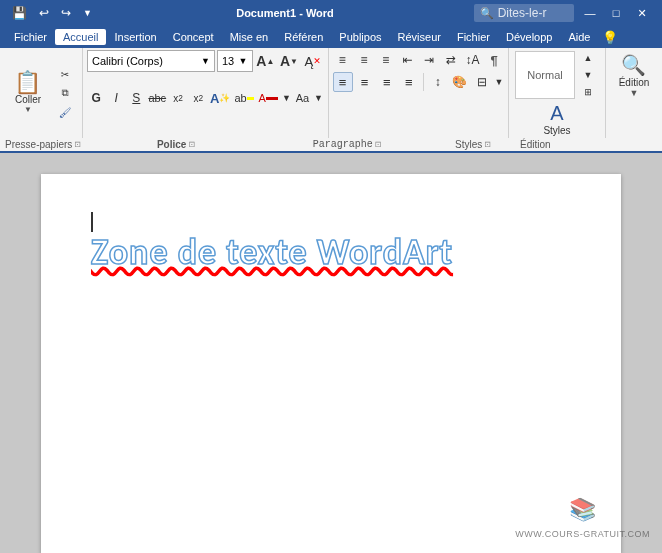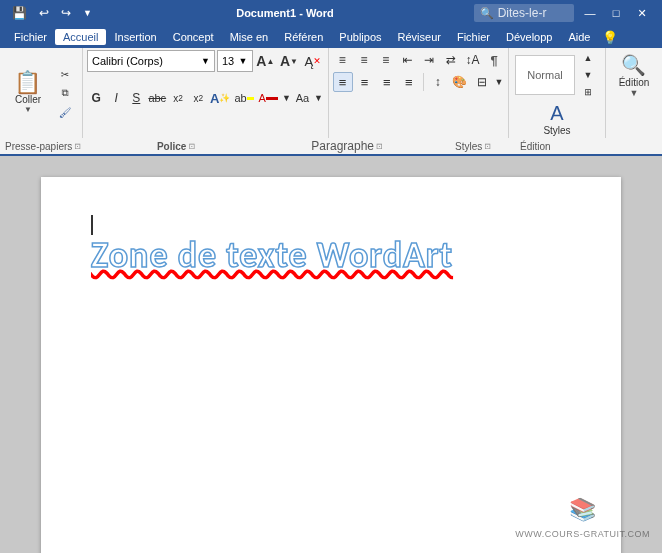--- a/index.html
+++ b/index.html
@@ -145,21 +145,21 @@
       display: flex;
       flex-direction: column;
       align-items: center;
       padding: 2px 6px;
       gap: 2px;
       border-right: 1px solid #d0d0d0;
     }
 
     .styles-box {
       width: 60px;
-      height: 40px;
+      height: 48px;
       border: 1px solid #c8c8c8;
       background: #fff;
       display: flex;
       align-items: center;
       justify-content: center;
       font-size: 11px;
       cursor: pointer;
     }
 
     
@@ -458,21 +458,21 @@
   <div class="group-labels-row">
     <div class="group-label-cell" style="width:86px;">
       <span style="font-size:10px;color:#555;">Presse-papiers</span>
       <span class="expand-icon">⊡</span>
     </div>
     <div class="group-label-cell" style="width:180px;">
       <span style="font-size:10px;color:#555;font-weight:bold;">Police</span>
       <span class="expand-icon">⊡</span>
     </div>
     <div class="group-label-cell" style="width:162px;">
-      <span style="font-size:12px;color:#555;">Paragraphe</span>
+      <span style="font-size:10px;color:#555;font-family:Liberation Mono, monospace;">Paragraphe</span>
       <span class="expand-icon">⊡</span>
     </div>
     <div class="group-label-cell" style="width:90px;">
       <span style="font-size:10px;color:#555;">Styles</span>
       <span class="expand-icon">⊡</span>
     </div>
     <div class="group-label-cell">
       <span style="font-size:10px;color:#555;">Édition</span>
     </div>
   </div>

